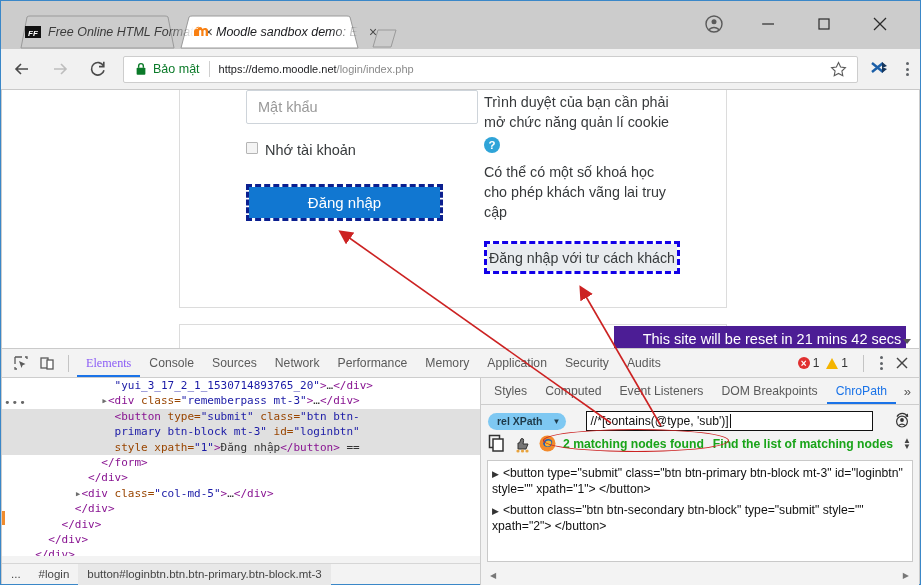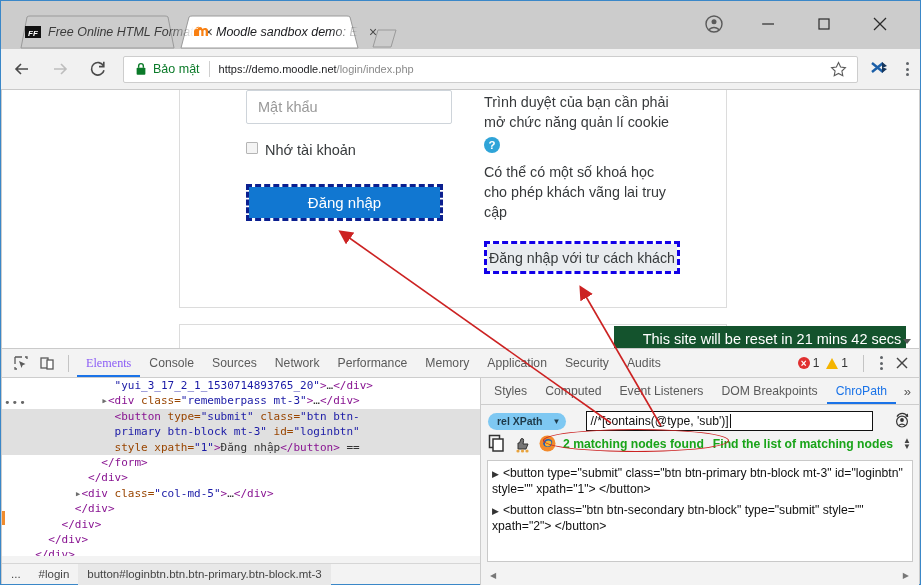--- a/index.html
+++ b/index.html
@@ -90,21 +90,21 @@
     border: 1px solid #dcdcdc; border-top: none; background: #fff;
   }
   .page-card2 {
     position: absolute; left: 177px; top: 234px; width: 548px; height: 40px;
     border: 1px solid #dcdcdc; background: #fff;
   }
   .col-left { position: absolute; left: 66px; top: 0px; width: 200px; }
   .col-right { position: absolute; left: 304px; top: 2px; width: 190px; }
 
   .pw-field {
-    width: 206px; height: 34px; border: 1px solid #ced4da; border-radius: 2px;
+    width: 232px; height: 34px; border: 1px solid #ced4da; border-radius: 2px;
     display: flex; align-items: center; padding-left: 11px;
     font-size: 14.5px; color: #999; background: #fff;
   }
   .remember {
     margin-top: 18px; display: flex; align-items: flex-start; gap: 7px;
     font-size: 14.5px; color: #373a3c;
   }
   .chk { width: 12px; height: 12px; border: 1px solid #b5b5b5; background: #f4f4f4; border-radius: 1px; display:block; }
   .login-wrap {
     margin-top: 26px; width: 197px; height: 37px;
@@ -125,21 +125,21 @@
     margin-top: 19px; width: 196px; height: 33px;
     border: 3px dashed #1200e8;
   }
   .guest-btn {
     width: 100%; height: 100%; background: #e9ecef; color: #373a3c;
     display: flex; align-items: center; justify-content: center;
     font-size: 14.2px; white-space: nowrap; overflow: visible;
   }
   .reset-banner {
     position: absolute; left: 612px; top: 236px; width: 292px; height: 26px;
-    background: #14532d; color: #fff; font-size: 14.5px;
+    background: #4c1d95; color: #fff; font-size: 14.5px;
     display: flex; align-items: center; justify-content: center;
     white-space: nowrap;
     padding-left: 24px;
   }
   .scroll-caret {
     position: absolute; right: 6px; top: 243px; width: 12px; height: 12px;
     color: #555;
   }
   .vp-rightedge { position:absolute; right:0; top:0; width:14px; height:258px; background:#fff; }
 

